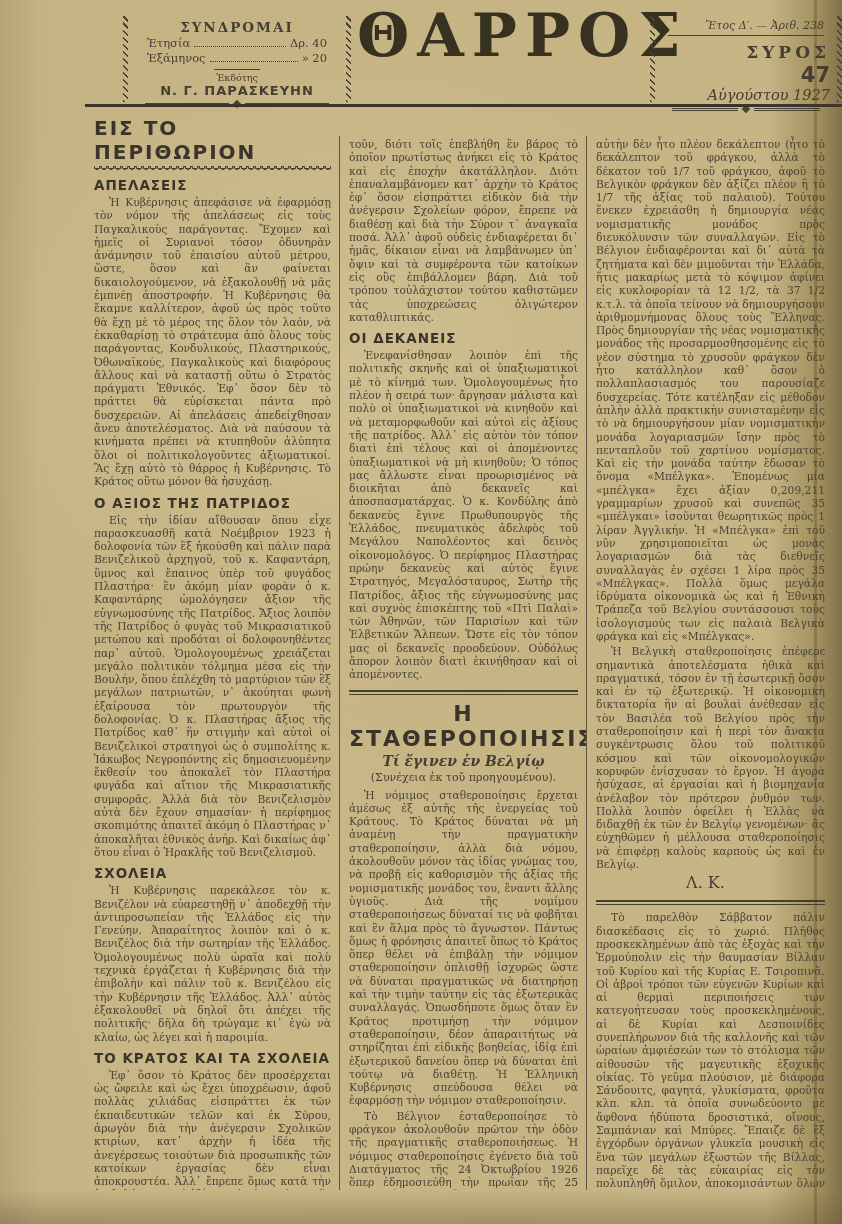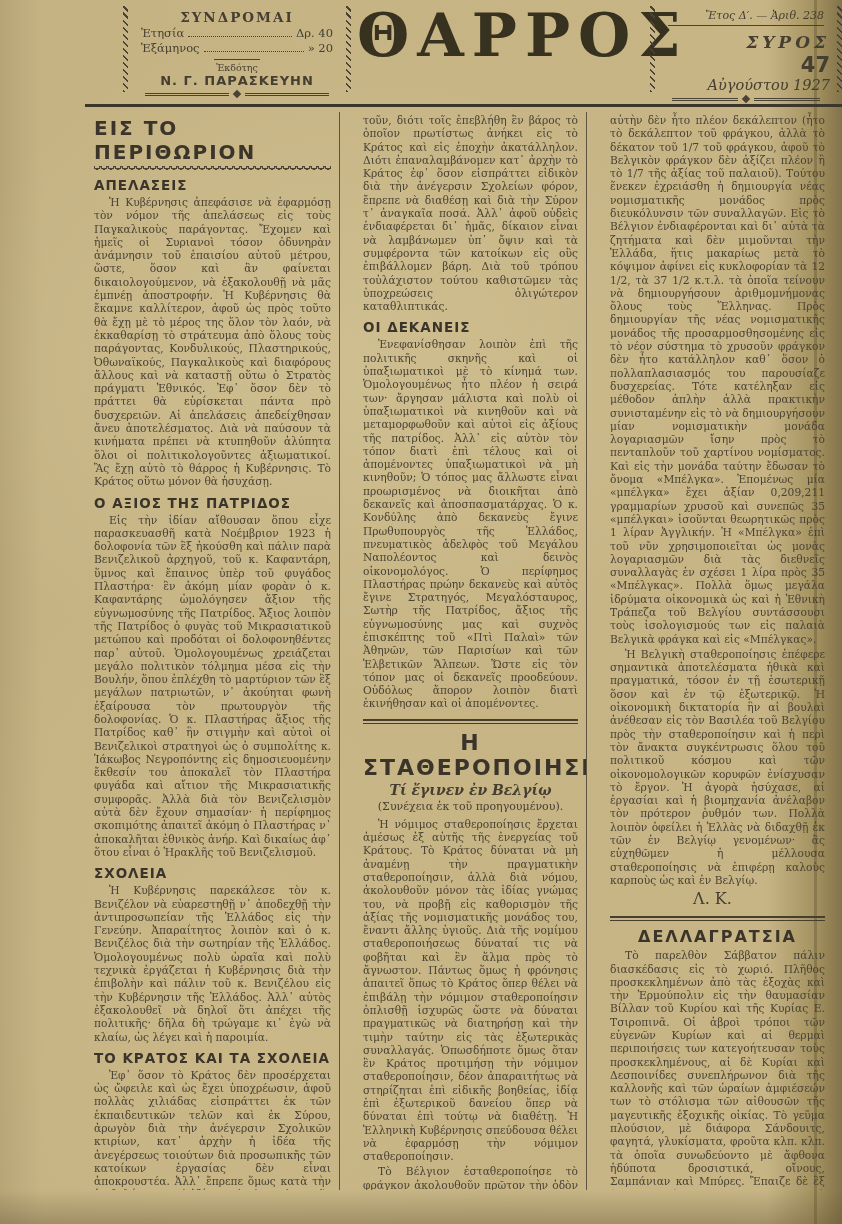--- a/index.html
+++ b/index.html
@@ -10,49 +10,49 @@
       radial-gradient(ellipse 520px 720px at 28% 78%, rgba(208,190,140,.45) 0%, rgba(208,190,140,0) 60%),
       linear-gradient(90deg, #b6a477 0%, #c5b384 5%, #c7b586 91%, #a2905e 97%, #84734a 100%),
       linear-gradient(0deg, #9c8c60 0%, rgba(156,140,96,0) 4%),
       #c4b281;}
   .fold-line{position:absolute;top:0;left:814px;width:3px;height:1224px;background:rgba(70,58,32,.28);}
   .bottom-shade{position:absolute;left:0;bottom:0;width:842px;height:34px;
     background:linear-gradient(0deg, rgba(90,76,44,.35), rgba(90,76,44,0));}
 
   
   .masthead{position:absolute;top:4px;left:85px;width:757px;height:99px;}
-  .mast-box{position:absolute;top:0;height:96px;box-sizing:border-box;padding:5px 12px 2px;}
+  .mast-box{position:absolute;top:10px;height:96px;box-sizing:border-box;padding:5px 12px 2px;}
   .mast-box:before,.mast-box:after{content:"";position:absolute;top:2px;bottom:8px;width:5px;
     background:repeating-linear-gradient(45deg,#4a4233 0 1.6px,rgba(0,0,0,0) 1.6px 5px);}
   .mast-box:before{left:0;} .mast-box:after{right:0;}
   .sub-box{left:38px;width:228px;text-align:center;}
   .sub-title{font-size:13.5px;letter-spacing:2px;font-weight:bold;}
-  .sub-row{display:flex;font-size:11.5px;margin:1px 6px 0;align-items:baseline;}
+  .sub-row{display:flex;font-size:11.5px;margin:1px 12px 0;align-items:baseline;}
   .sub-row .dots{flex:1;border-bottom:1px dotted #4a4233;margin:0 4px 3px;}
   .short-rule{width:46px;border-top:1px solid #4a4233;margin:4px auto 2px;}
   .pub-label{font-size:9.5px;}
   .pub-name{font-size:13px;font-weight:bold;letter-spacing:1px;font-family:"DejaVu Sans",sans-serif;}
   .ornament{display:flex;align-items:center;margin:3px 10px 0;}
   .ornament:before,.ornament:after{content:"";flex:1;border-top:3px double #4a4233;}
   .ornament .gem{width:6px;height:6px;margin:0 5px;background:#4a4233;transform:rotate(45deg);}
   .title-wrap{position:absolute;top:0;left:272px;width:300px;text-align:center;}
   .paper-title{font-size:60px;line-height:62px;font-weight:bold;letter-spacing:8px;color:#37311f;
     font-family:"DejaVu Serif",serif;}
   .paper-subtitle{font-size:12px;letter-spacing:3px;word-spacing:6px;margin-top:8px;color:#453e2c;}
   .date-box{left:565px;width:192px;text-align:right;}
   .edition-line{font-size:11px;font-style:italic;padding-bottom:3px;border-bottom:1px solid #4a4233;margin:0 6px;}
-  .city{font-size:17px;font-weight:bold;font-style:italic;letter-spacing:4px;margin-top:6px;}
+  .city{font-size:17px;font-weight:bold;letter-spacing:4px;margin-top:6px;}
   .day{font-size:21px;font-weight:bold;font-family:"DejaVu Sans",sans-serif;margin-top:1px;}
   .month-year{font-size:14.5px;font-style:italic;margin-top:0px;}
   .head-rule{position:absolute;top:104px;left:85px;width:757px;height:3px;background:#3c362a;}
 
   
   .columns{position:absolute;top:112px;left:92px;width:742px;height:1078px;display:flex;}
   .col{width:247px;box-sizing:border-box;padding:2px 8px 0 2px;overflow:hidden;}
-  .col + .col{border-left:1px solid #5d5340;padding-left:23px;}
+  .col + .col{border-left:1px solid #5d5340;padding-left:9px;margin-top:24px;}
   p{margin:0 0 2px;font-size:10.7px;line-height:13.3px;text-align:justify;text-indent:15px;
     color:#4a4335;}
   p.no-indent{text-indent:0;}
   h1.col-head{margin:2px 0 0;font-family:"DejaVu Sans",sans-serif;font-weight:bold;
     font-size:20px;letter-spacing:2px;color:#3a342a;}
   .wavy-rule{height:4px;margin:2px 0 7px;background-repeat:repeat-x;background-size:7px 4px;
     background-image:radial-gradient(circle at 3px 0px, rgba(0,0,0,0) 2.2px, #4a4233 2.4px, #4a4233 3.6px, rgba(0,0,0,0) 3.9px);}
   h2.sec-head{margin:6px 0 3px;font-family:"DejaVu Sans",sans-serif;font-weight:bold;
     font-size:13.5px;letter-spacing:1px;color:#3a342a;}
   h2.centered{text-align:center;}
@@ -143,19 +143,18 @@
       <p>Τὸ Βέλγιον ἐσταθεροποίησε τὸ φράγκον ἀκολουθοῦν πρῶτον τὴν ὁδὸν τῆς πραγματικῆς σταθεροποιήσεως. Ἡ νόμιμος σταθεροποίησις ἐγένετο διὰ τοῦ Διατάγματος τῆς 24 Ὀκτωβρίου 1926 ὅπερ ἐδημοσιεύθη τὴν πρωΐαν τῆς 25 Ὀκτωβρίου πρὶν ἢ τὸ Χρηματιστήριον ἀνοίξῃ τὰς πύλας του, δι᾽ εὐνοήτους λόγους. Σημειωτέον ὅτι πρὶν δημοσιευθῇ τὸ Διάταγμα οὐδεὶς ἐγνώριζε ὅτι ἐπέκειτο ἡ δημοσίευσίς του. Ἆρά γε θὰ διατηρηθῇ ἡ ἐχεμύθεια αὕτη καὶ παρ᾽ ἡμῖν. Κατὰ τὸ Διάταγμα τῆς σταθεροποιήσεως ὡρίσθη ὅτι ἑπτὰ Βελγικὰ φράγκα ἰσοῦνται πρὸς ἓν χρυσοῦν.</p>
 
     </div>
 
     <div class="col">
       <p class="no-indent">αὐτὴν δὲν ἦτο πλέον δεκάλεπτον (ἦτο τὸ δεκάλεπτον τοῦ φράγκου, ἀλλὰ τὸ δέκατον τοῦ 1/7 τοῦ φράγκου, ἀφοῦ τὸ Βελγικὸν φράγκον δὲν ἀξίζει πλέον ἢ τὸ 1/7 τῆς ἀξίας τοῦ παλαιοῦ). Τούτου ἕνεκεν ἐχρειάσθη ἡ δημιουργία νέας νομισματικῆς μονάδος πρὸς διευκόλυνσιν τῶν συναλλαγῶν. Εἰς τὸ Βέλγιον ἐνδιαφέρονται καὶ δι᾽ αὐτὰ τὰ ζητήματα καὶ δὲν μιμοῦνται τὴν Ἑλλάδα, ἥτις μακαρίως μετὰ τὸ κόψιμον ἀφίνει εἰς κυκλοφορίαν τὰ 12 1/2, τὰ 37 1/2 κ.τ.λ. τὰ ὁποῖα τείνουν νὰ δημιουργήσουν ἀριθμομνήμονας ὅλους τοὺς Ἕλληνας. Πρὸς δημιουργίαν τῆς νέας νομισματικῆς μονάδος τῆς προσαρμοσθησομένης εἰς τὸ νέον σύστημα τὸ χρυσοῦν φράγκον δὲν ἦτο κατάλληλον καθ᾽ ὅσον ὁ πολλαπλασιασμός του παρουσίαζε δυσχερείας. Τότε κατέληξαν εἰς μέθοδον ἁπλὴν ἀλλὰ πρακτικὴν συνισταμένην εἰς τὸ νὰ δημιουργήσουν μίαν νομισματικὴν μονάδα λογαριασμῶν ἴσην πρὸς τὸ πενταπλοῦν τοῦ χαρτίνου νομίσματος. Καὶ εἰς τὴν μονάδα ταύτην ἔδωσαν τὸ ὄνομα «Μπέλγκα». Ἑπομένως μία «μπέλγκα» ἔχει ἀξίαν 0,209,211 γραμμαρίων χρυσοῦ καὶ συνεπῶς 35 «μπέλγκαι» ἰσοῦνται θεωρητικῶς πρὸς 1 λίραν Ἀγγλικήν. Ἡ «Μπέλγκα» ἐπὶ τοῦ νῦν χρησιμοποιεῖται ὡς μονὰς λογαριασμῶν διὰ τὰς διεθνεῖς συναλλαγὰς ἐν σχέσει 1 λίρα πρὸς 35 «Μπέλγκας». Πολλὰ ὅμως μεγάλα ἱδρύματα οἰκονομικὰ ὡς καὶ ἡ Ἐθνικὴ Τράπεζα τοῦ Βελγίου συντάσσουσι τοὺς ἰσολογισμούς των εἰς παλαιὰ Βελγικὰ φράγκα καὶ εἰς «Μπέλγκας».</p>
       <p>Ἡ Βελγικὴ σταθεροποίησις ἐπέφερε σημαντικὰ ἀποτελέσματα ἠθικὰ καὶ πραγματικά, τόσον ἐν τῇ ἐσωτερικῇ ὅσον καὶ ἐν τῷ ἐξωτερικῷ. Ἡ οἰκονομικὴ δικτατορία ἣν αἱ βουλαὶ ἀνέθεσαν εἰς τὸν Βασιλέα τοῦ Βελγίου πρὸς τὴν σταθεροποίησιν καὶ ἡ περὶ τὸν ἄνακτα συγκέντρωσις ὅλου τοῦ πολιτικοῦ κόσμου καὶ τῶν οἰκονομολογικῶν κορυφῶν ἐνίσχυσαν τὸ ἔργον. Ἡ ἀγορὰ ἡσύχασε, αἱ ἐργασίαι καὶ ἡ βιομηχανία ἀνέλαβον τὸν πρότερον ῥυθμόν των. Πολλὰ λοιπὸν ὀφείλει ἡ Ἑλλὰς νὰ διδαχθῇ ἐκ τῶν ἐν Βελγίῳ γενομένων· ἂς εὐχηθῶμεν ἡ μέλλουσα σταθεροποίησις νὰ ἐπιφέρῃ καλοὺς καρποὺς ὡς καὶ ἐν Βελγίῳ.</p>
       <div class="signature">Λ. Κ.</div>
 
       <div class="double-rule"></div>
-      <h2 class="sec-head centered" style="font-size:16px;letter-spacing:2px;">ΔΕΛΛΑΓΡΑΤΣΙΑ</h2>
       <p>Τὸ παρελθὸν Σάββατον πάλιν διασκέδασις εἰς τὸ χωριό. Πλῆθος προσκεκλημένων ἀπὸ τὰς ἐξοχὰς καὶ τὴν Ἑρμούπολιν εἰς τὴν θαυμασίαν Βίλλαν τοῦ Κυρίου καὶ τῆς Κυρίας Ε. Τσιροπινᾶ. Οἱ ἁβροὶ τρόποι τῶν εὐγενῶν Κυρίων καὶ αἱ θερμαὶ περιποιήσεις των κατεγοήτευσαν τοὺς προσκεκλημένους, αἱ δὲ Κυρίαι καὶ Δεσποινίδες συνεπλήρωνον διὰ τῆς καλλονῆς καὶ τῶν ὡραίων ἀμφιέσεών των τὸ στόλισμα τῶν αἰθουσῶν τῆς μαγευτικῆς ἐξοχικῆς οἰκίας. Τὸ γεῦμα πλούσιον, μὲ διάφορα Σάνδουιτς, φαγητά, γλυκίσματα, φροῦτα κλπ. κλπ. τὰ ὁποῖα συνωδεύοντο μὲ ἄφθονα ἡδύποτα δροσιστικά, οἴνους, Σαμπάνιαν καὶ Μπύρες. Ἔπαιζε δὲ ἓξ ἐγχόρδων ὀργάνων γλυκεῖα μουσικὴ εἰς ἕνα τῶν μεγάλων ἐξωστῶν τῆς Βίλλας, παρεῖχε δὲ τὰς εὐκαιρίας εἰς τὸν πολυπληθῆ ὅμιλον, ἀποκομισάντων ὅλων τὰς καλλιτέρας ἐντυπώσεις.</p>
 
     </div>
 
   </div>
 </div>
 
 </body></html>

